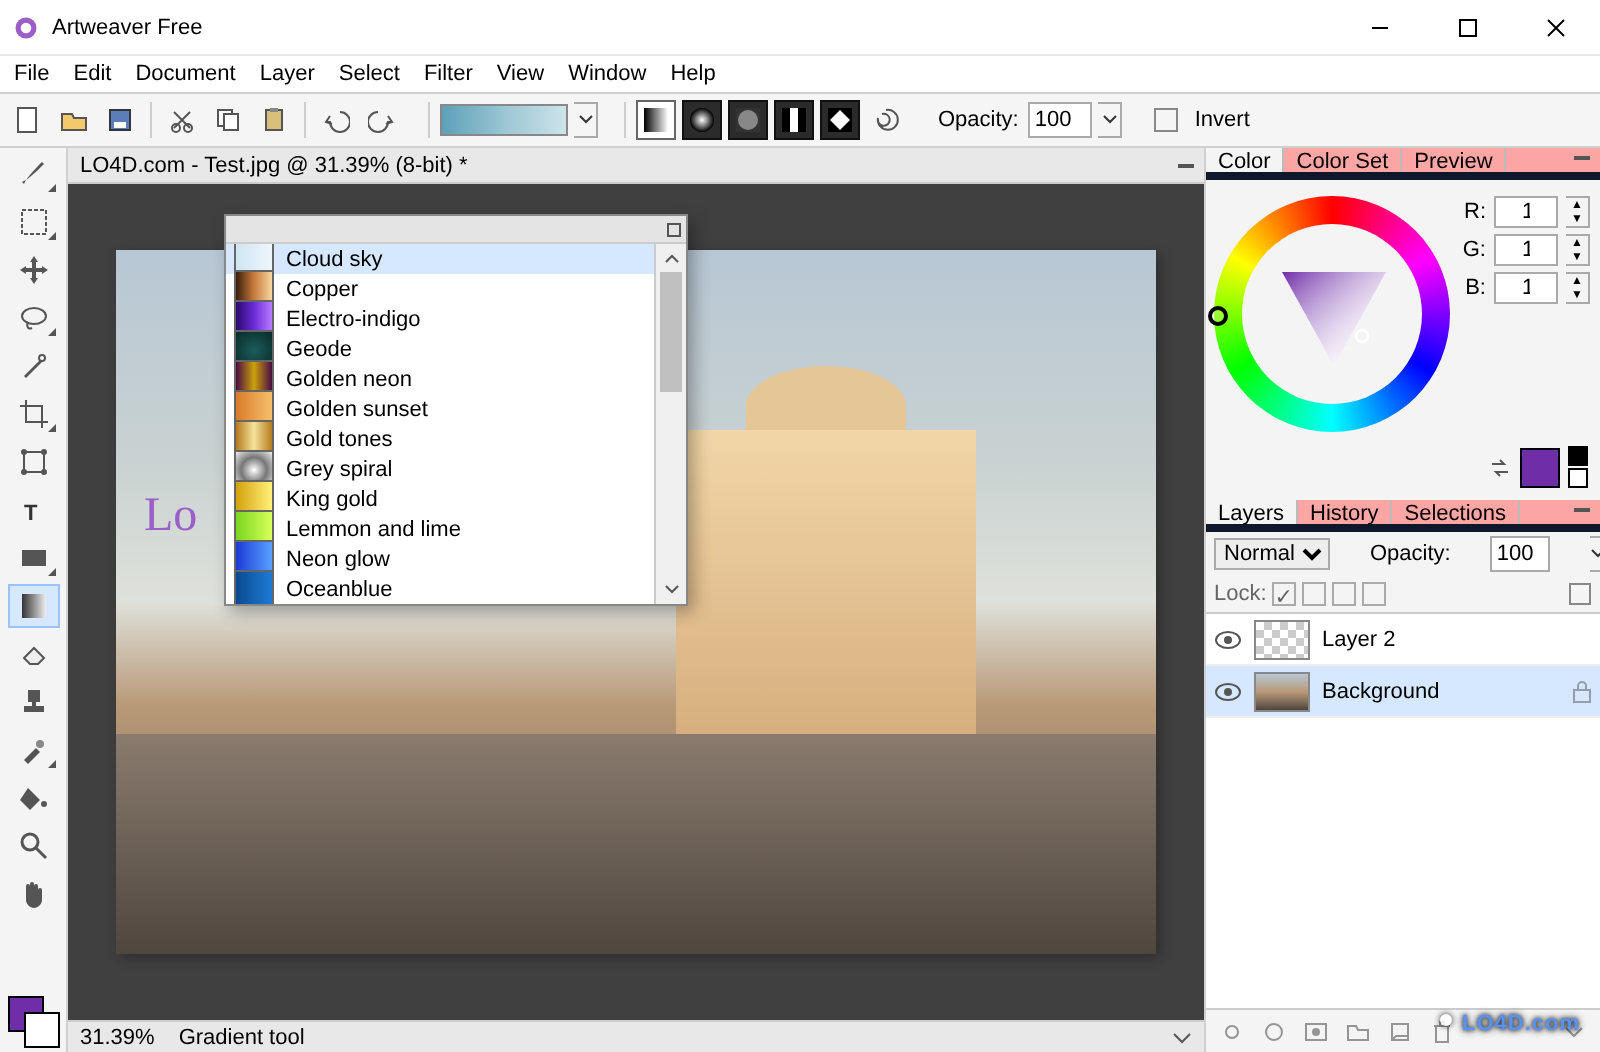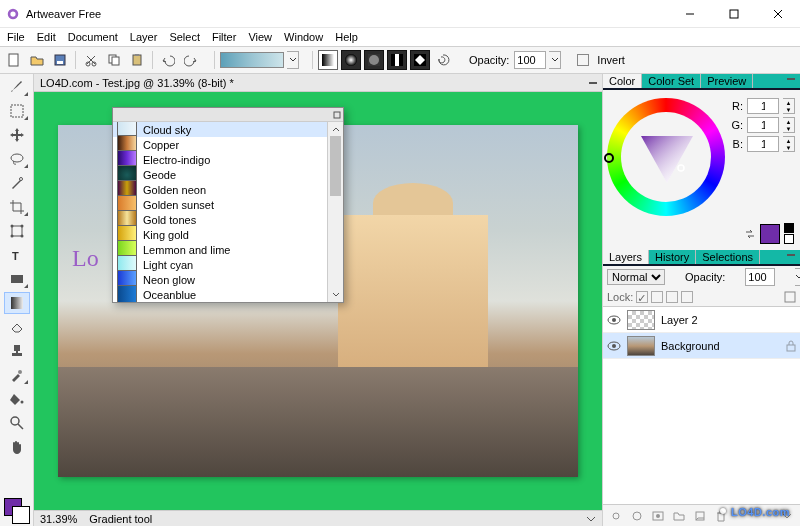--- a/index.html
+++ b/index.html
@@ -31,21 +31,21 @@
 
 .main { display: flex; height: calc(526px - 28px - 18px - 28px); }
 .tools-left { width: 34px; background: #f4f4f4; border-right: 1px solid #d0d0d0; display: flex; flex-direction: column; align-items: center; gap: 2px; padding-top: 2px; }
 .tool { width: 26px; height: 22px; display: flex; align-items: center; justify-content: center; border: 1px solid transparent; position:relative;}
 .tool .corner{position:absolute;right:1px;bottom:1px;width:0;height:0;border-left:4px solid transparent;border-bottom:4px solid #555;}
 .swatches { margin-top: auto; width:30px; padding:2px;}
 .sw-main{width:18px;height:18px;background:#6f2da8;border:1px solid #000;}
 .sw-back{width:18px;height:18px;background:#fff;border:1px solid #000;margin-top:-10px;margin-left:8px;}
 
 
-.canvas-area { flex: 1; background: #22c55e; position: relative; overflow:hidden;}
+.canvas-area { flex: 1; background: #404040; position: relative; overflow:hidden;}
 .doc-tab { position:absolute; top:0; left:0; right:0; height:18px; background:#e8e8e8; border-bottom:1px solid #ccc; padding-left:6px; display:flex; align-items:center; font-size:10px;}
 .doc-tab .mini{width:14px;height:14px;margin-left:auto;margin-right:2px;display:flex;align-items:center;justify-content:center;}
 .canvas-viewport{position:absolute;top:18px;left:0;right:0;bottom:16px;overflow:hidden;display:flex;align-items:center;justify-content:center;}
 .canvas-img { width: 520px; height: 352px; background: linear-gradient(180deg,#b7c7d4 0%,#c9d2d1 30%,#dfe1db 50%,#b89876 65%,#6f655c 100%); position:relative; box-shadow: 2px 2px 6px rgba(0,0,0,.3);}
 .building{position:absolute;right:90px;top:90px;width:150px;height:180px;background:linear-gradient(180deg,#f2d6a8,#d2a877);}
 .dome{position:absolute;right:125px;top:58px;width:80px;height:40px;background:#e4c697;border-radius:50% 50% 0 0;}
 .rooftops{position:absolute;left:0;right:0;bottom:0;height:110px;background:linear-gradient(180deg,#8a7b6e,#4f463e);}
 .scribble{position:absolute;left:14px;top:120px;color:#9b5fc7;font-family:cursive;font-size:24px;}
 .statusbar{position:absolute;left:0;right:0;bottom:0;height:16px;background:#e8e8e8;border-top:1px solid #ccc;display:flex;align-items:center;gap:12px;padding-left:6px;font-size:10px;}
 
@@ -56,21 +56,21 @@
 .grad-list{max-height:310px;overflow:hidden;position:relative;}
 .grad-row{height:15px;display:flex;align-items:center;padding:0 4px;gap:6px;}
 .grad-row.sel{background:#d6e8ff;}
 .grad-sw{width:20px;height:20px;border:1px solid #666;}
 .grad-scroll{position:absolute;right:0;top:0;bottom:0;width:16px;background:#f0f0f0;border-left:1px solid #ccc;}
 .grad-scroll .thumb{position:absolute;left:2px;right:2px;top:14px;height:60px;background:#c0c0c0;}
 .grad-scroll .arr{position:absolute;left:0;right:0;height:14px;display:flex;align-items:center;justify-content:center;}
 
 
 .right { width: 198px; background: #f4f4f4; border-left: 1px solid #d0d0d0; display: flex; flex-direction: column; }
-.panel-tabs{height:16px;background:#14b8a6;display:flex;font-size:10px;border-bottom:2px solid #0f172a;text-align:center;}
+.panel-tabs{height:16px;background:#fca5a5;display:flex;font-size:10px;border-bottom:4px solid #0f172a;text-align:center;}
 .panel-tabs span{padding:1px 6px;border-right:1px solid #bbb;}
 .panel-tabs span.active{background:#f4f4f4;}
 .color-panel{height:160px;position:relative;background:#f4f4f4;padding:4px;display:flex;}
 .wheel{width:118px;height:118px;position:relative;margin-top:4px;}
 .wheel-ring{position:absolute;inset:0;border-radius:50%;background:conic-gradient(red,#ff00ff,blue,cyan,lime,yellow,red);}
 .wheel-hole{position:absolute;inset:14px;border-radius:50%;background:#f4f4f4;}
 .rgb{flex:1;padding-left:6px;padding-top:4px;}
 .rgb-row{display:flex;align-items:center;gap:4px;margin-bottom:3px;}
 .rgb-row label{width:12px;text-align:right;}
 .rgb-row input{width:32px;height:16px;border:1px solid #aaa;padding:0 13px;}
@@ -419,30 +419,30 @@
           </div>
           <div class="grad-row">
             <div class="grad-sw" style="background:linear-gradient(90deg,#d97b2a,#f7c06b)"></div>
             <span>Golden sunset</span>
           </div>
           <div class="grad-row">
             <div class="grad-sw" style="background:linear-gradient(90deg,#b57a1e,#f5e39a,#b57a1e)"></div>
             <span>Gold tones</span>
           </div>
           <div class="grad-row">
+            <div class="grad-sw" style="background:radial-gradient(circle,#fff,#777,#eee)"></div>
+            <span>Grey spiral</span>
+          </div>
+          <div class="grad-row">
             <div class="grad-sw" style="background:linear-gradient(90deg,#d4a10a,#fff07a)"></div>
             <span>King gold</span>
           </div>
           <div class="grad-row">
             <div class="grad-sw" style="background:linear-gradient(90deg,#7ad61e,#d8ff5a)"></div>
             <span>Lemmon and lime</span>
-          </div>
-          <div class="grad-row">
-            <div class="grad-sw" style="background:linear-gradient(90deg,#8fe9ee,#e1fbfc)"></div>
-            <span>Light cyan</span>
           </div>
           <div class="grad-row">
             <div class="grad-sw" style="background:linear-gradient(90deg,#1a3bd6,#5aa0ff)"></div>
             <span>Neon glow</span>
           </div>
           <div class="grad-row">
             <div class="grad-sw" style="background:linear-gradient(90deg,#0a4a8f,#1e7bd6)"></div>
             <span>Oceanblue</span>
           </div>
           <div class="grad-scroll">

